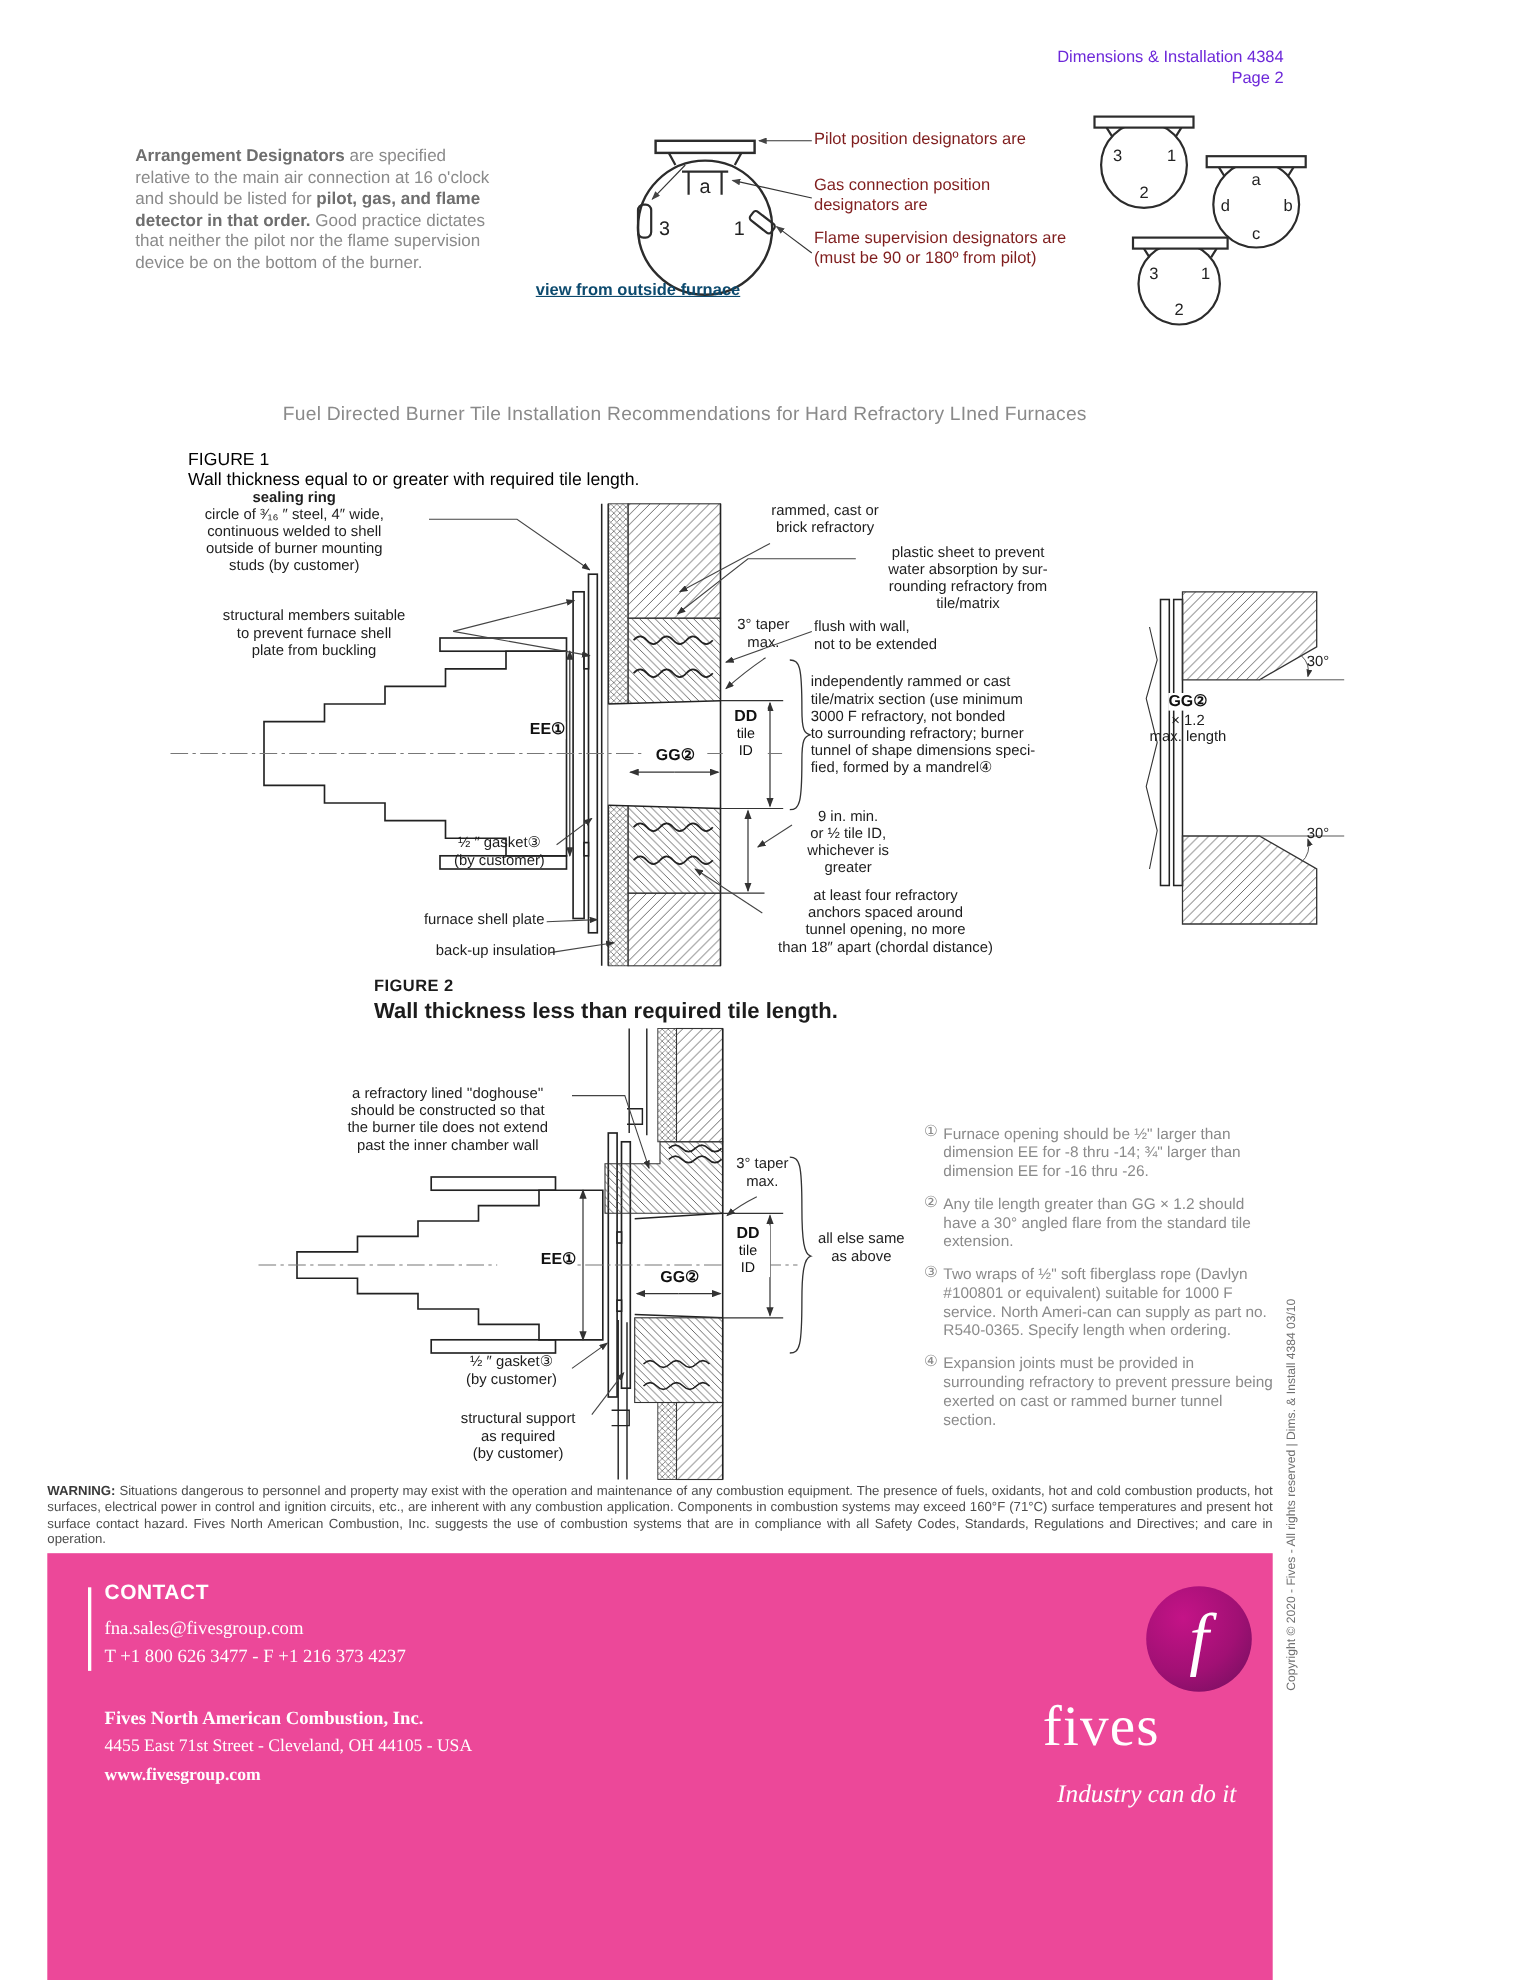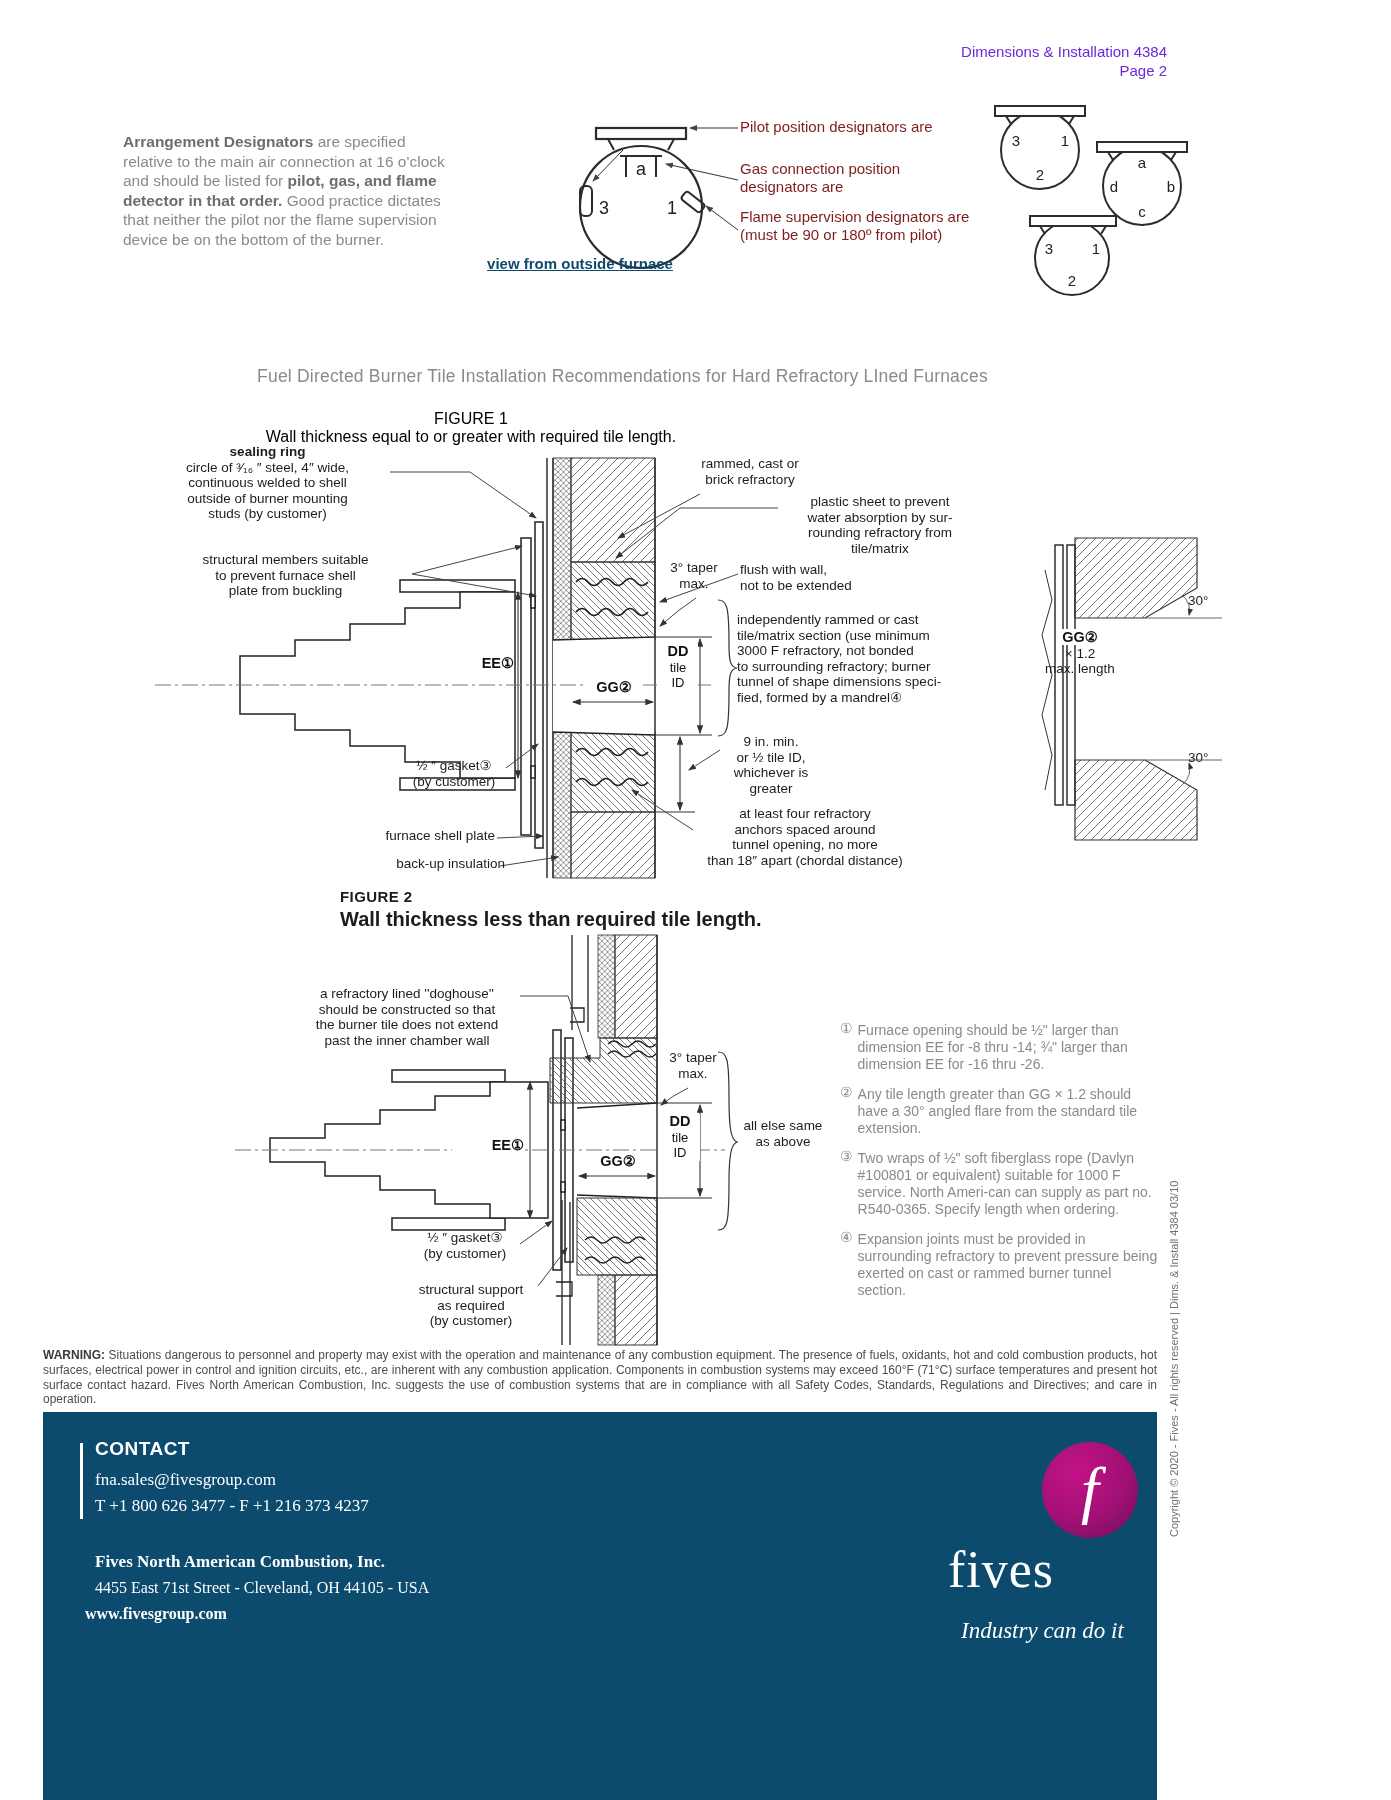--- a/index.html
+++ b/index.html
@@ -117,21 +117,21 @@
   <div class="abs arr-lbl" style="left:740px;top:118px;width:230px;">Pilot position designators are</div>
   <div class="abs arr-lbl" style="left:740px;top:160px;width:230px;">Gas connection position
 designators are</div>
   <div class="abs arr-lbl" style="left:740px;top:208px;width:250px;">Flame supervision designators are
 (must be 90 or 180º from pilot)</div>
   <div class="abs arr-cap" style="left:460px;top:255px;width:240px;">view from outside furnace</div>
 
   <div class="abs sec-title" style="left:0px;top:366px;width:1245px;">Fuel Directed Burner Tile Installation Recommendations for Hard Refractory LIned Furnaces</div>
 
   <div class="abs f
-ig-head" style="left:171px;top:410px;width:600px;text-align:center;">
+ig-head" style="left:171px;top:410px;width:600px;">
     <div class="t1">FIGURE 1</div>
     <div class="t2">Wall thickness equal to or greater with required tile length.</div>
   </div>
 
   <div class="abs" style="left:140px;top:450px;width:1110px;height:440px;">
     <svg width="1110" height="440" viewBox="0 0 1110 440" style="position:absolute;left:0;top:0;">
       <defs>
         <marker id="ar1" markerWidth="8" markerHeight="6" refX="7" refY="3" orient="auto-start-reverse">
           <path d="M0,0 L8,3 L0,6 Z" fill="#333"></path>
         </marker>
@@ -386,28 +386,28 @@
     <div class="fnote">
       <span class="fn-num">④</span>
       <span class="fn-txt">Expansion joints must be provided in surrounding refractory to prevent pressure being exerted on cast or rammed burner tunnel section.</span>
     </div>
   </div>
 
   <div class="abs warn" style="left:43px;top:1348px;width:1114px;">
     <b>WARNING:</b><span> Situations dangerous to personnel and property may exist with the operation and maintenance of any combustion equipment. The presence of fuels, oxidants, hot and cold combustion products, hot surfaces, electrical power in control and ignition circuits, etc., are inherent with any combustion application. Components in combustion systems may exceed 160°F (71°C) surface temperatures and present hot surface contact hazard. Fives North American Combustion, Inc. suggests the use of combustion systems that are in compliance with all Safety Codes, Standards, Regulations and Directives; and care in operation.</span>
   </div>
 
-  <div id="footer" class="abs" style="left: 43px; top: 1412px; width: 1114px; height: 388px; background: #0c4a6e; text-align: right;">
+  <div id="footer" class="abs" style="left: 43px; top: 1412px; width: 1114px; height: 388px; background: #ec4899; text-align: right;">
     <div class="abs" style="left:37px;top:31px;width:3px;height:76px;background:#fff;"></div>
     <div class="abs f-contact" style="left:52px;top:26px;">CONTACT</div>
     <div class="abs f-line serif" style="left:52px;top:58px;">fna.sales@fivesgroup.com</div>
     <div class="abs f-line serif" style="left:52px;top:84px;">T +1 800 626 3477 - F +1 216 373 4237</div>
     <div class="abs f-line serif f-bold" style="left:52px;top:140px;">Fives North American Combustion, Inc.</div>
     <div class="abs f-line2 serif" style="left:52px;top:167px;">4455 East 71st Street - Cleveland, OH 44105 - USA</div>
-    <div class="abs f-line2 serif f-bold" style="left:42px;top:193px;">www.fivesgroup.com</div>
+    <div class="abs f-line2 serif f-bold" style="left:52px;top:193px;">www.fivesgroup.com</div>
     <div class="abs logo-circle" style="left:999px;top:30px;">
       <span class="logo-f">f</span>
     </div>
     <div class="abs brandword" style="left:905px;top:128px;">fives</div>
     <div class="abs tagline" style="left:918px;top:206px;">Industry can do it</div>
   </div>
 
   <div class="abs vertical" style="left:1168px;top:1537px;">Copyright © 2020 - Fives - All rights reserved | Dims. &amp; Install 4384 03/10</div>
 
 </div>

